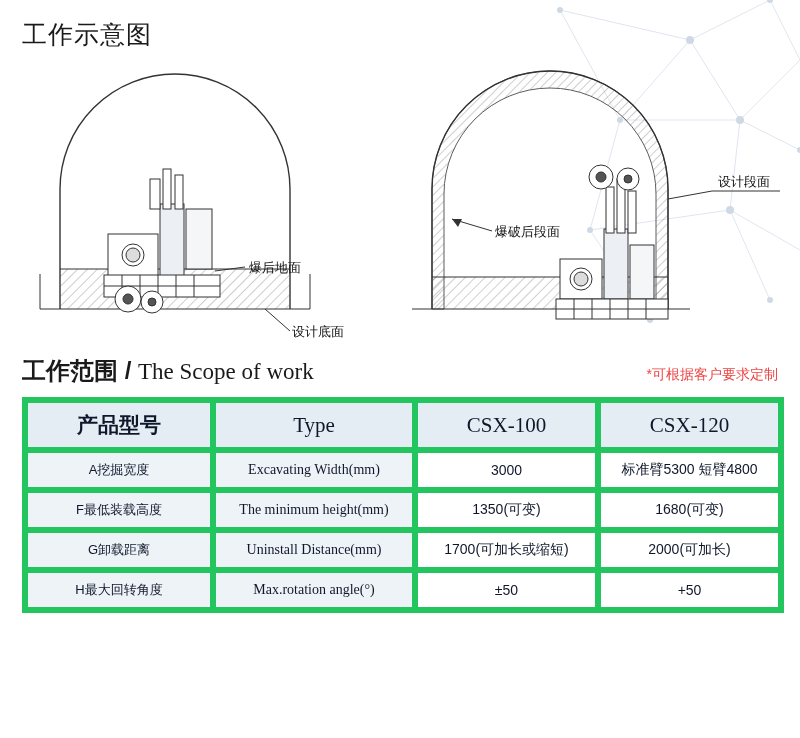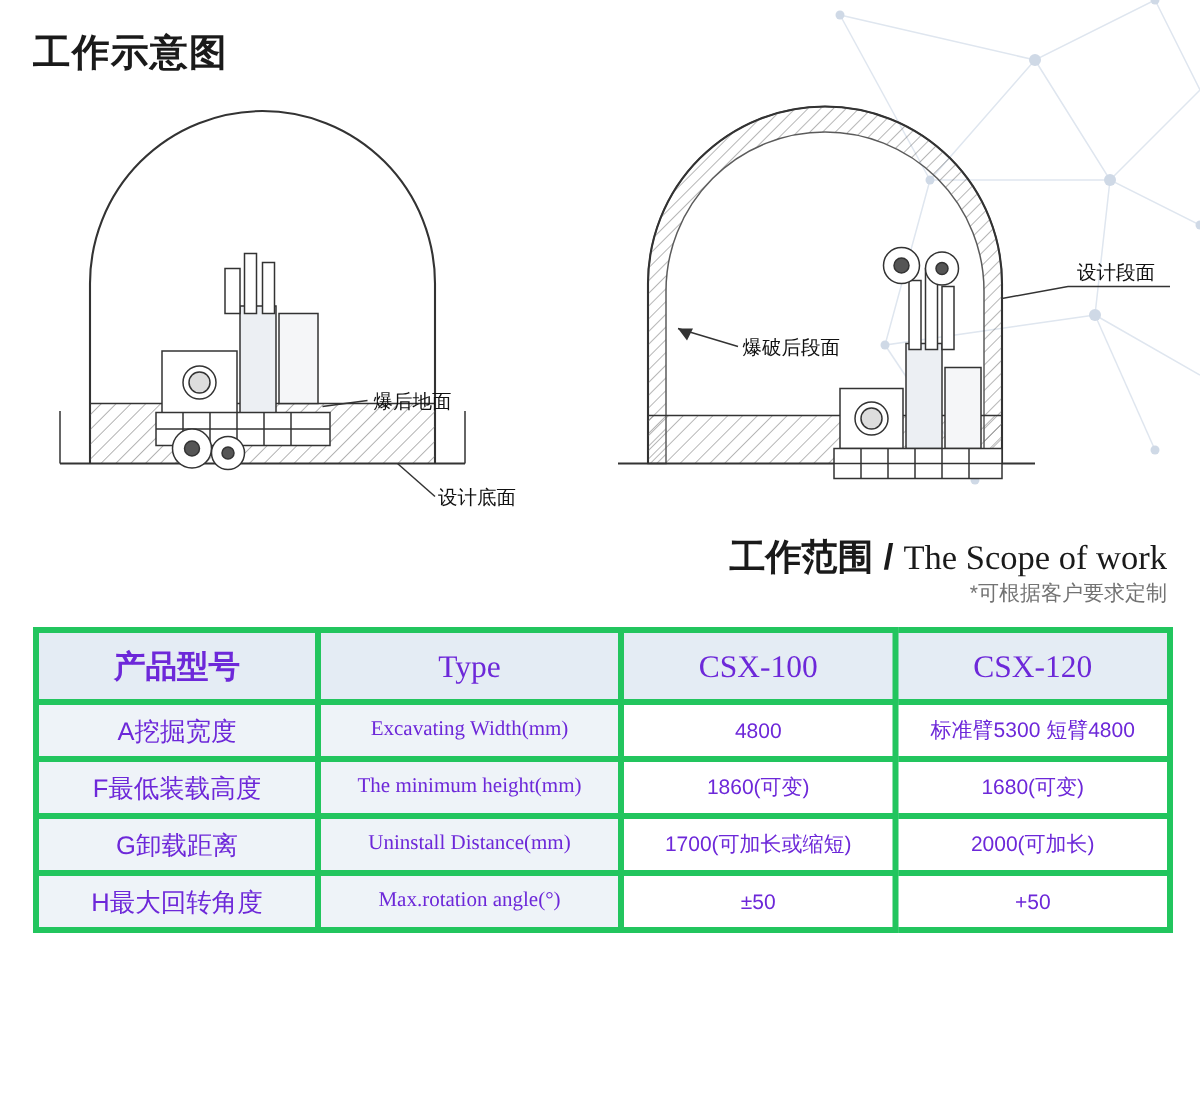--- a/index.html
+++ b/index.html
@@ -6,57 +6,56 @@
   body{
     width:800px;height:738px;
     background:#ffffff;
     font-family:"Liberation Sans", sans-serif;
     color:#1a1a1a;
     position:relative;
     overflow:hidden;
   }
   .bg-net{position:absolute;top:0;right:0;width:360px;height:330px;pointer-events:none;}
   .sec-title{
-    font-size:25px;font-weight:bold;letter-spacing:1px;
+    font-size:25px;font-weight:normal;letter-spacing:1px;
     margin:18px 0 0 22px;
   }
   .diagram-wrap{
     position:relative;margin:8px 0 0 0;width:800px;height:290px;
   }
   .scope-head{
     display:flex;align-items:flex-end;justify-content:space-between;
     margin:6px 22px 10px 22px;
-    flex-direction:column;
   }
   .scope-title{font-size:24px;font-weight:bold;}
   .scope-title .en{font-weight:normal;font-family:"Liberation Serif",serif;font-size:23px;}
-  .scope-note{font-size:14px;color:#737373;padding-bottom:3px;}
+  .scope-note{font-size:14px;color:#ef4444;padding-bottom:3px;}
   table{
     border-collapse:collapse;
     margin:0 22px;
     width:756px;
     table-layout:fixed;
   }
   th,td{
-    border:4px solid #22c55e;
+    border:6px solid #22c55e;
     text-align:center;
     vertical-align:middle;
     padding:0;
     height:34px;
     font-size:14px;
-    color:#6d28d9;
+    color:#0f172a;
   }
   thead th{
     background:#e4ecf4;
     height:44px;
     font-size:21px;
     font-weight:bold;
   }
   thead th.en{font-family:"Liberation Serif",serif;font-weight:normal;}
-  tbody td:nth-child(1){background:#eef3f8;font-size:17px;}
+  tbody td:nth-child(1){background:#eef3f8;font-size:13px;}
   tbody td:nth-child(2){background:#eef3f8;font-size:14px;font-family:"Liberation Serif",serif;}
   tbody td:nth-child(3),tbody td:nth-child(4){background:#ffffff;font-size:14px;}
   col.c1{width:188px;}
   col.c2{width:202px;}
   col.c3{width:183px;}
   col.c4{width:183px;}
 </style>
 </head>
 <body>
 
@@ -214,27 +213,27 @@
       <th>产品型号</th>
       <th class="en">Type</th>
       <th class="en">CSX-100</th>
       <th class="en">CSX-120</th>
     </tr>
   </thead>
   <tbody>
     <tr>
       <td>A挖掘宽度</td>
       <td>Excavating Width(mm)</td>
-      <td>4800</td>
+      <td>3000</td>
       <td>标准臂5300 短臂4800</td>
     </tr>
     <tr>
       <td>F最低装载高度</td>
       <td>The minimum height(mm)</td>
-      <td>1860(可变)</td>
+      <td>1350(可变)</td>
       <td>1680(可变)</td>
     </tr>
     <tr>
       <td>G卸载距离</td>
       <td>Uninstall Distance(mm)</td>
       <td>1700(可加长或缩短)</td>
       <td>2000(可加长)</td>
     </tr>
     <tr>
       <td>H最大回转角度</td>

